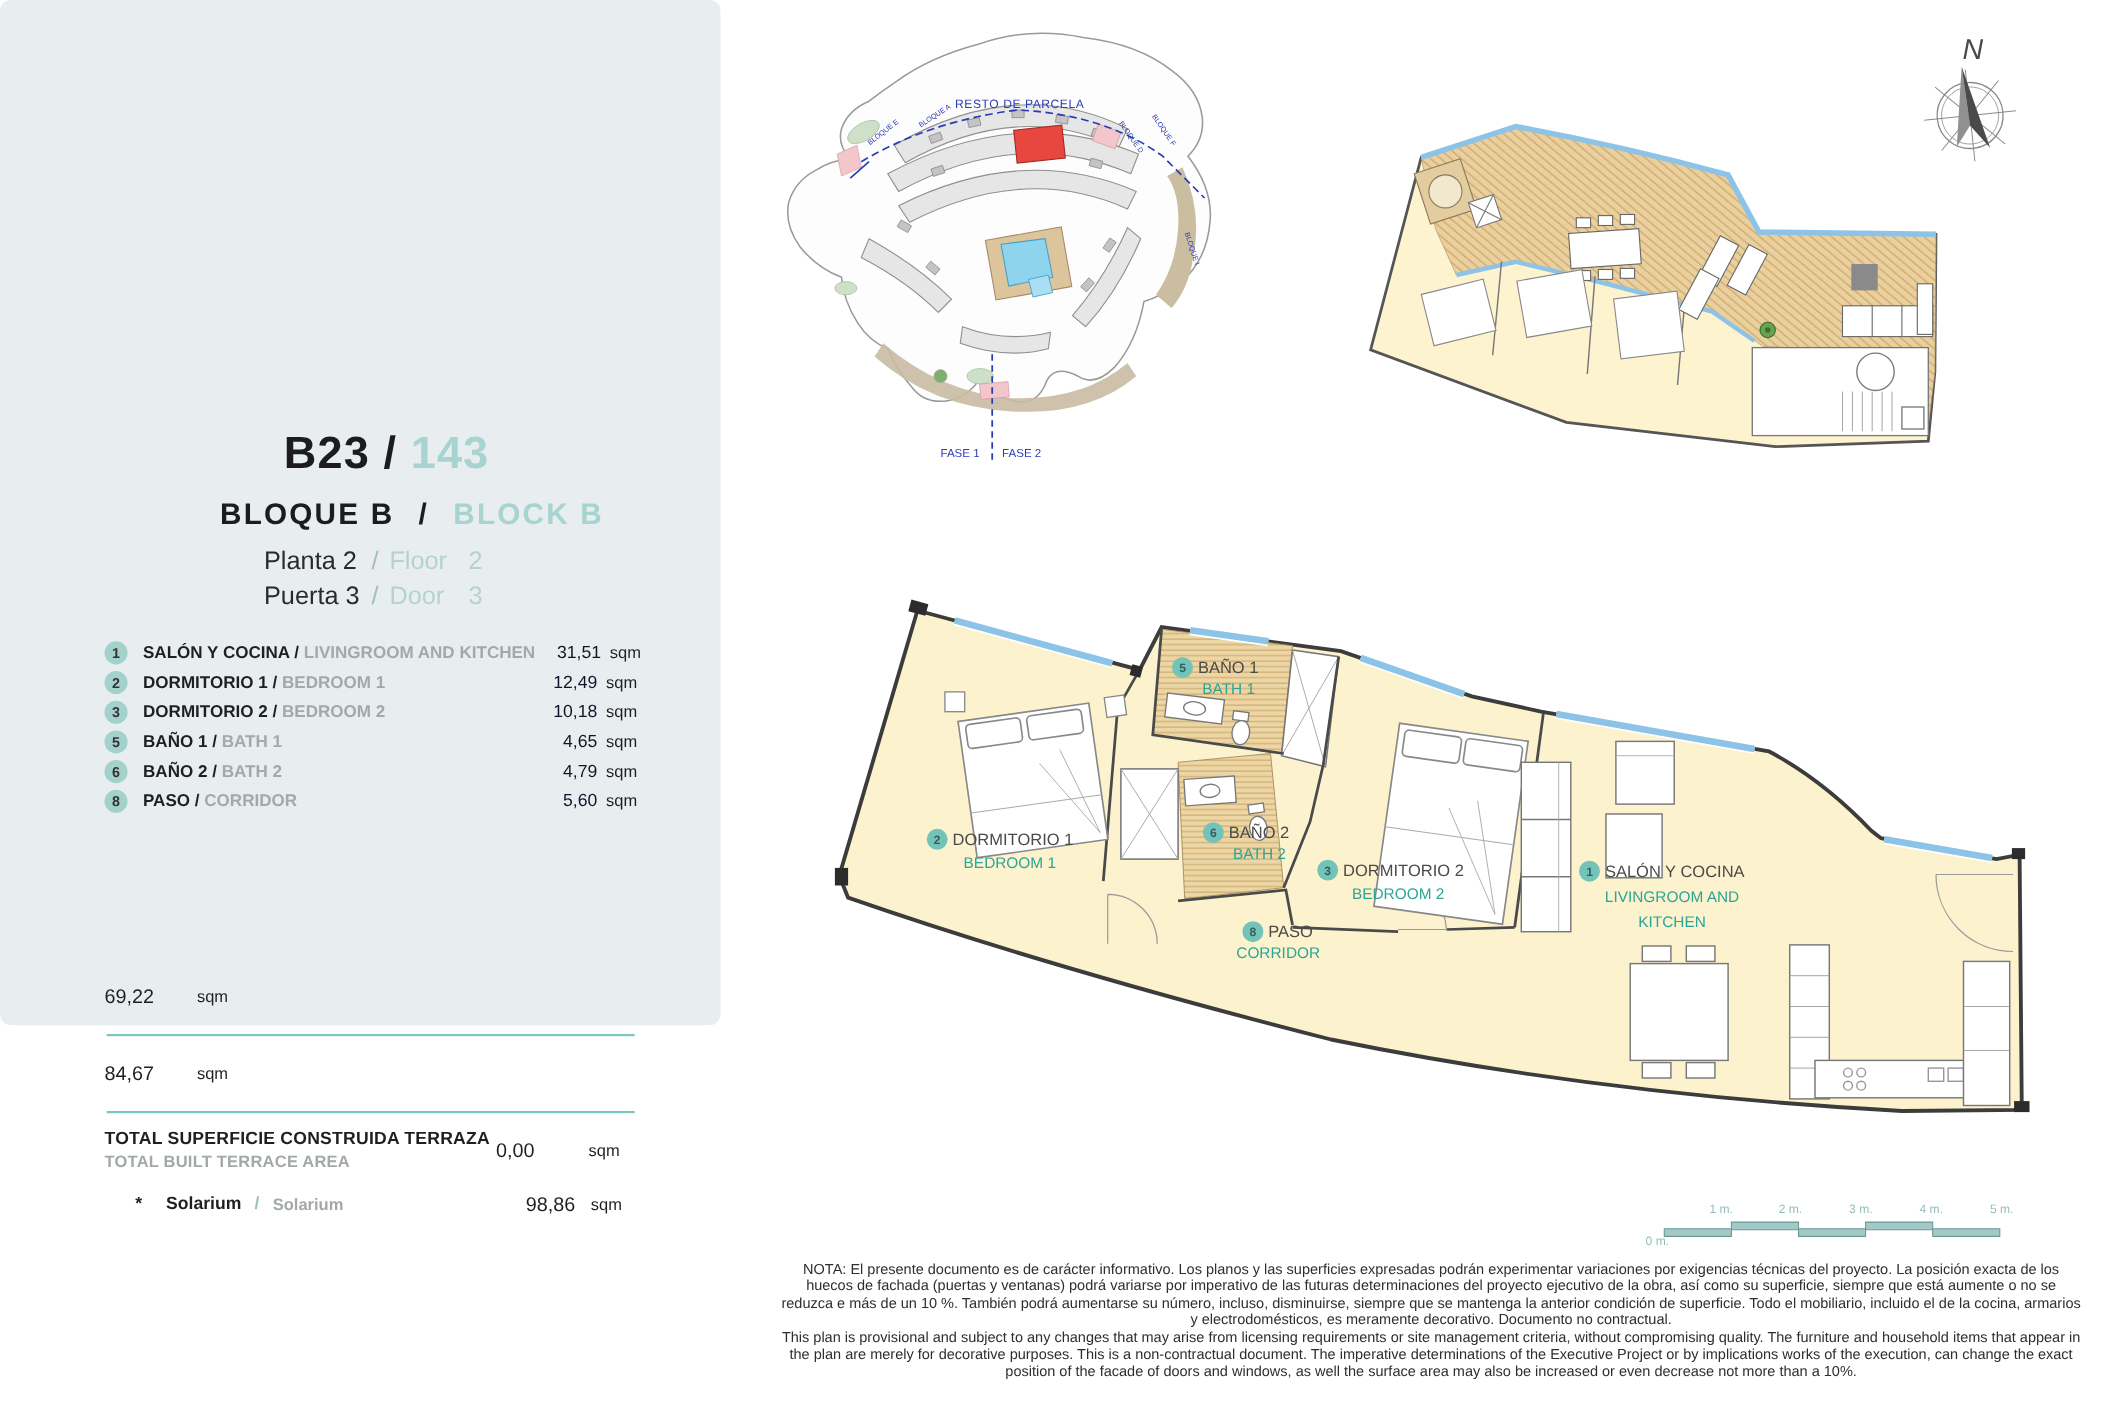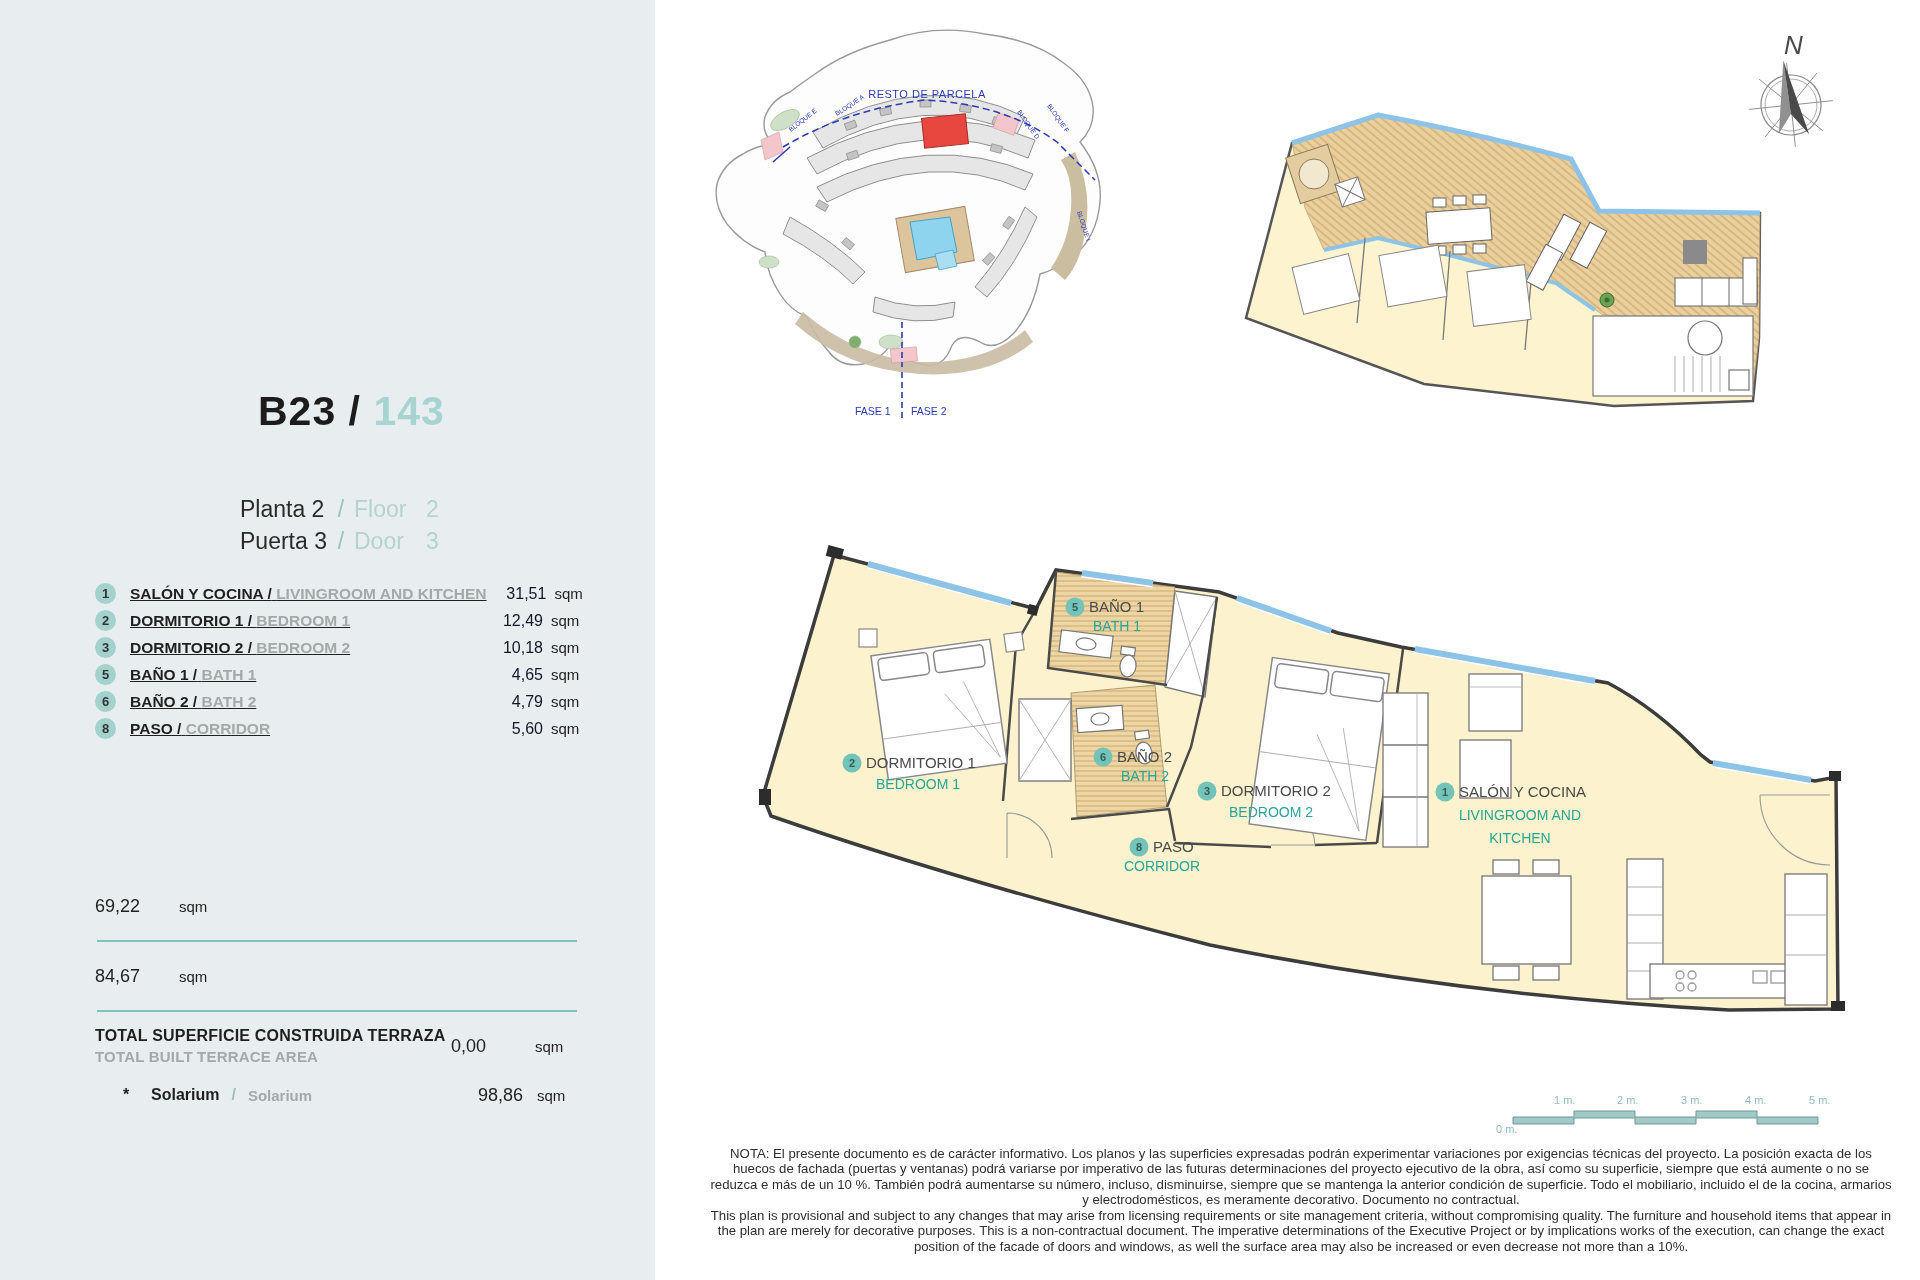--- a/index.html
+++ b/index.html
@@ -1,37 +1,37 @@
 <!DOCTYPE html>
 <html><head>
 <meta charset="utf-8">
 <style>
   html,body{margin:0;padding:0;}
   body{width:1920px;height:1280px;position:relative;background:#ffffff;
        font-family:"Liberation Sans", sans-serif;overflow:hidden;color:#222;}
   .abs{position:absolute;}
 
   
-  .panel{left:0;top:0;width:655px;height:1280px;background:#e8eef0;}
+  .panel{left:0;top:0;width:655px;height:932px;background:#e8eef0;border-radius:10px;}
   .title{left:258px;top:388px;font-size:41px;font-weight:bold;letter-spacing:1px;color:#1c1c1c;white-space:nowrap;}
   .title .num{color:#a7d4d0;}
   .block-line{left:200px;top:452px;font-size:27px;font-weight:bold;letter-spacing:2px;white-space:nowrap;color:#1c1c1c;}
   .block-line .gap{display:inline-block;width:22px;}
   .block-line .en{color:#a7d4d0;}
   .loc-line{left:240px;font-size:23px;color:#2a2a2a;display:flex;white-space:nowrap;}
   .loc-line .es{display:inline-block;width:88px;}
   .loc-line .sep{display:inline-block;width:26px;color:#9fbfbc;text-align:center;}
   .loc-line .en{display:inline-block;width:72px;color:#b5d2cf;}
   .loc-line .ennum{color:#b5d2cf;}
 
   .room-list{left:95px;top:580px;width:492px;}
   .room-row{display:flex;align-items:center;height:27px;}
   .badge{width:21px;height:21px;border-radius:50%;background:#a3d2cd;color:#333;
          font-size:13px;font-weight:bold;display:flex;align-items:center;justify-content:center;flex:0 0 21px;}
-  .room-row .lbl{margin-left:14px;font-size:15.5px;font-weight:bold;color:#1f1f1f;flex:1;white-space:nowrap;text-decoration:underline;}
+  .room-row .lbl{margin-left:14px;font-size:15.5px;font-weight:bold;color:#1f1f1f;flex:1;white-space:nowrap;}
   .room-row .lbl .en{color:#a3a8a8;}
   .room-row .val{width:66px;text-align:right;font-size:16px;color:#0f172a;}
   .room-row .unit{width:36px;margin-left:8px;font-size:15px;color:#1f1f1f;}
 
   .totals{left:95px;top:880px;width:482px;}
   .total-item{display:flex;align-items:center;min-height:52px;}
   .total-item .txt{width:356px;}
   .total-item .es{font-size:16px;font-weight:bold;color:#1f1f1f;letter-spacing:.2px;}
   .total-item .en{font-size:15px;font-weight:bold;color:#a3a8a8;letter-spacing:.2px;margin-top:3px;}
   .total-item .val{width:70px;text-align:left;font-size:18px;color:#1f1f1f;}
@@ -57,20 +57,23 @@
 </style>
 </head>
 <body>
 
 <div class="abs panel">
 
   <div class="abs title">
     <span>B23</span><span> / </span><span class="num">143</span>
   </div>
 
+  <div class="abs block-line">
+    <span>BLOQUE B</span><span class="gap"></span><span>/</span><span class="gap"></span><span class="en">BLOCK B</span>
+  </div>
 
   <div class="abs loc-line" style="top:496px;">
     <span class="es">Planta 2</span>
     <span class="sep">/</span>
     <span class="en">Floor</span>
     <span class="ennum">2</span>
   </div>
   <div class="abs loc-line" style="top:528px;">
     <span class="es">Puerta 3</span>
     <span class="sep">/</span>

